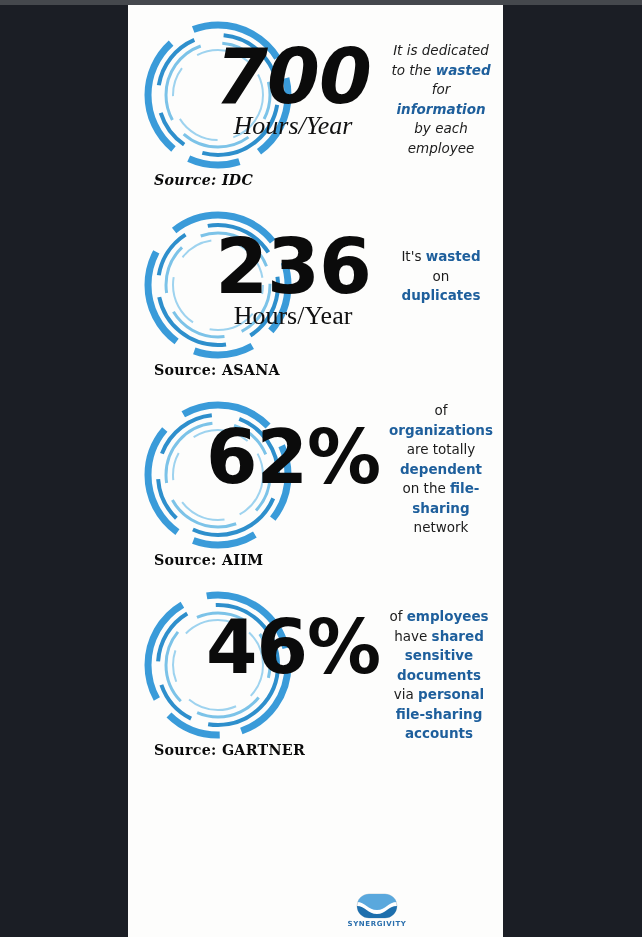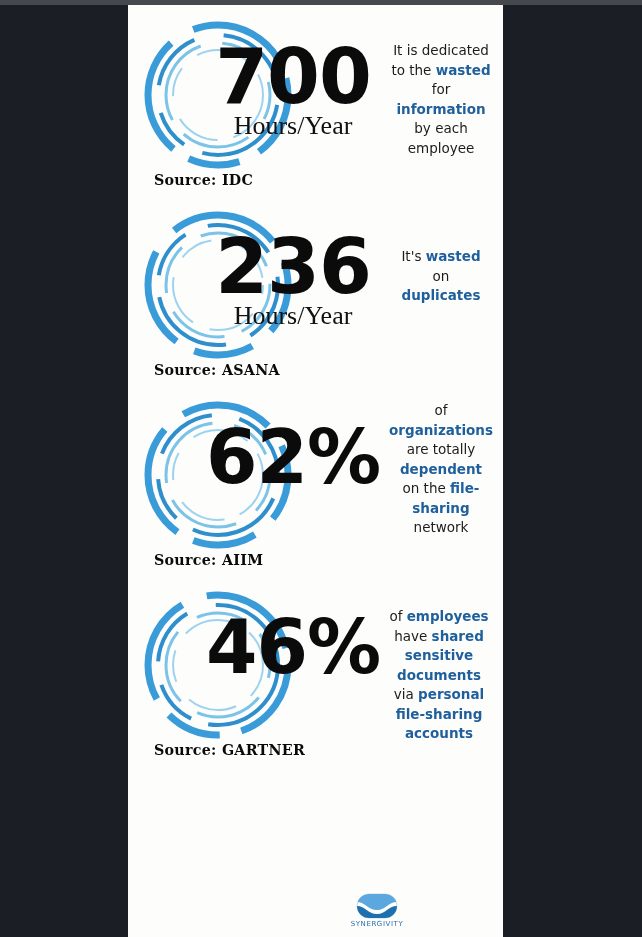--- a/index.html
+++ b/index.html
@@ -118,21 +118,21 @@
     width: 108px;
     text-align: center;
     font-family: "DejaVu Sans", sans-serif;
     font-size: 13.5px;
     line-height: 19.5px;
     color: #1c1c1c;
   }
   .caption b { color: #1e5f9c; font-weight: bold; }
 
   
-  .stat.s1 { margin-top: 12px; }
+  .stat.s1 { margin-top: 12px; font-style: italic; }
   .stat.s1 .caption { top: 24px; }
   .stat.s2 .caption { top: 40px; }
   .stat.s3 .caption { top: 4px; }
   .stat.s4 .caption { top: 2px; width: 112px; margin-top: 18px; }
   .stat.s4 .big-number { font-size: 74px; }
   .stat.s3 .big-number { font-size: 74px; }
 
   
   .logo {
     position: absolute;
@@ -142,21 +142,21 @@
     text-align: center;
   }
   .logo-mark {
     width: 42px;
     height: 26px;
     margin: 0 auto;
   }
   .logo-text {
     font-family: "DejaVu Sans", sans-serif;
     font-size: 7px;
-    font-weight: normal;
+    font-weight: bold;
     letter-spacing: 0.6px;
     color: #2a6fad;
     margin-top: 1px;
   }
 </style>
 </head>
 <body>
 
 <div class="screen">
 

